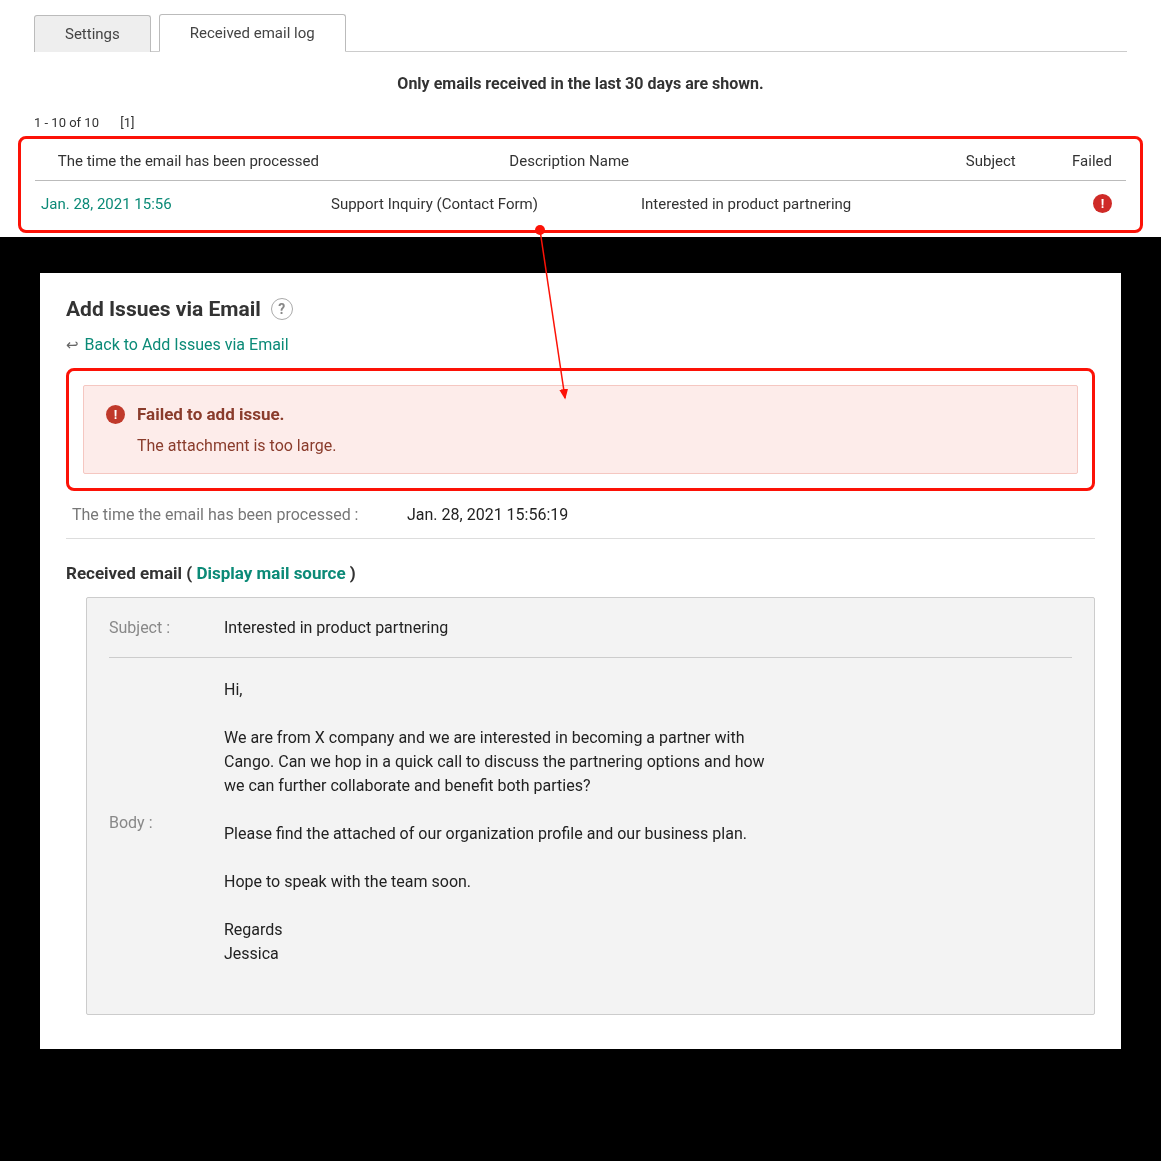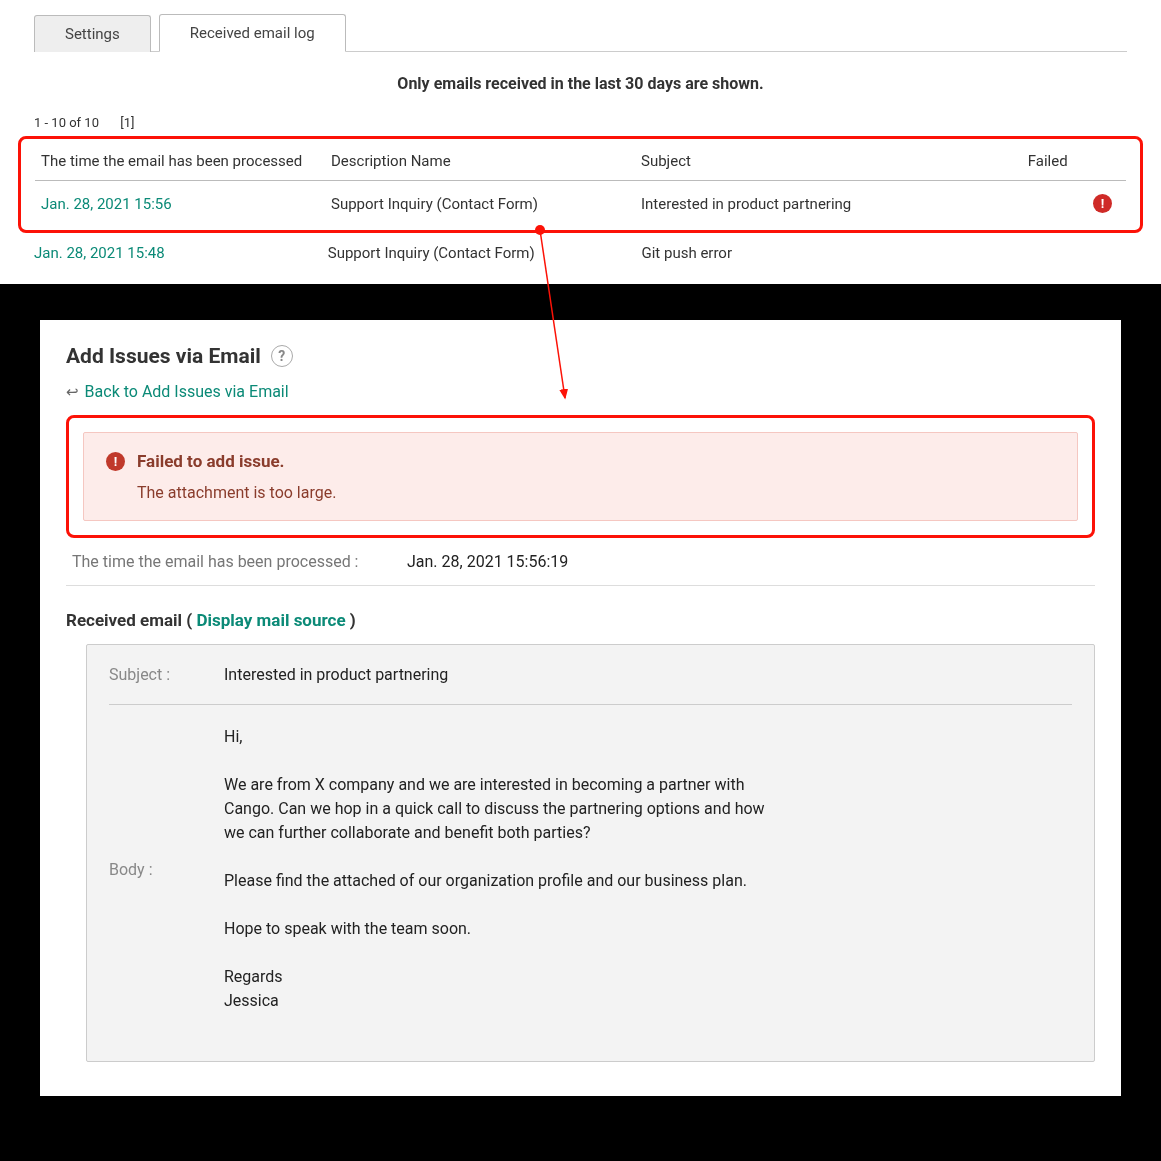--- a/index.html
+++ b/index.html
@@ -5,21 +5,21 @@
   * { box-sizing: border-box; margin: 0; padding: 0; }
   body {
     background: #000;
     font-family: -apple-system, BlinkMacSystemFont, "Segoe UI", Roboto, Helvetica, Arial, sans-serif;
     font-size: 15px;
     color: #333;
     width: 1161px;
   }
   .panel-top {
     background: #fff;
-    padding: 13px 0 12px 0;
+    padding: 13px 0 4px 0;
     margin-bottom: 36px;
   }
   .tabs-wrap {
     padding: 0 34px;
   }
   .tabs {
     display: flex;
     align-items: flex-end;
     border-bottom: 1px solid #ccc;
   }
@@ -59,21 +59,21 @@
     border: 3px solid #fc1207;
     border-radius: 8px;
     padding: 0 14px 4px 14px;
   }
   .table {
     width: 100%;
     border-collapse: collapse;
     font-size: 15px;
   }
   .table th {
-    text-align: left;
+    text-align: right;
     font-weight: 400;
     color: #333;
     padding: 13px 6px 10px 6px;
     border-bottom: 1px solid #bbb;
   }
   .th-failed { text-align: center; padding-right: 14px !important; }
   .th-subject { text-align:left; }
   .table td {
     padding: 13px 6px;
     border-bottom: 1px solid #e3e3e3;
@@ -196,25 +196,20 @@
           <tr>
             <td style="width:290px"><span class="time-link">Jan. 28, 2021 15:56</span></td>
             <td style="width:310px">Support Inquiry (Contact Form)</td>
             <td>Interested in product partnering</td>
             <td class="fail-cell"><span class="fail-icon">!</span></td>
           </tr>
         </tbody>
       </table>
     </div>
 
-    <div class="outside-row">
-      <span class="cell c-time time-link">Jan. 28, 2021 15:48</span>
-      <span class="cell c-desc">Support Inquiry (Contact Form)</span>
-      <span class="cell c-subj">Git push error</span>
-    </div>
   </div>
 
   <div class="panel-detail">
     <div class="detail-title">
       <span>Add Issues via Email</span>
       <span class="help-icon">?</span>
     </div>
     <div class="back-link">
       <span class="back-arrow">↩</span>
       <span>Back to Add Issues via Email</span>

